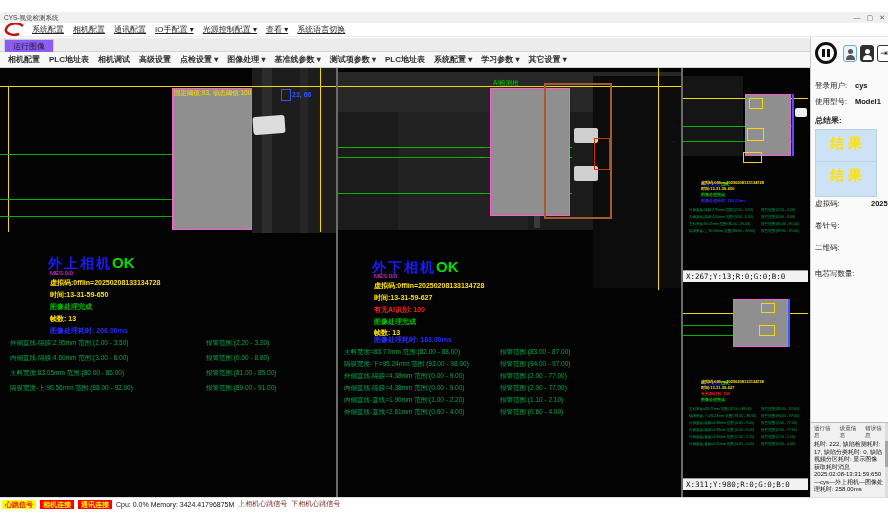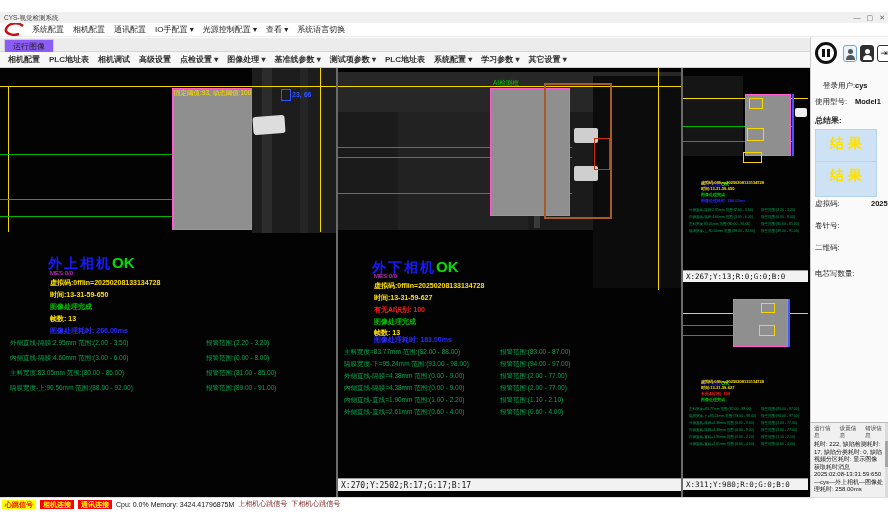--- a/index.html
+++ b/index.html
@@ -8,21 +8,21 @@
   .abs{position:absolute;}
   .nowrap{white-space:nowrap;}
 
   
   .titlebar{top:12px;left:0;width:888px;height:11px;background:#f0f0f0;font-size:6.5px;color:#444;
             line-height:11px;padding-left:4px;box-sizing:border-box;}
   .winctl{top:12px;right:3px;height:11px;font-size:7px;color:#666;display:flex;gap:6px;line-height:11px;}
   .menubar{top:23px;left:0;width:888px;height:14px;background:#fff;border-bottom:1px solid #ececec;
            display:flex;align-items:center;box-sizing:border-box;}
   .logo{margin:0 6px 0 4px;line-height:0;}
-  .menu-item{font-size:8px;color:#222;margin-right:9px;white-space:nowrap;}
+  .menu-item{font-size:8px;color:#222;margin-right:9px;white-space:nowrap;text-decoration:underline;}
   .tabrow{top:38px;left:0;width:810px;height:14px;background:#ececec;border-bottom:1px solid #d5d5d5;box-sizing:border-box;}
   .tab{position:absolute;left:4px;top:1px;background:#8b5cf6;border:1px solid #cfcfcf;border-bottom:none;
        font-size:8px;color:#222;padding:1px 8px;}
   .toolbar{top:52px;left:0;width:810px;height:16px;background:#f7f7f7;border-bottom:1px solid #d0d0d0;
            display:flex;align-items:center;padding-left:8px;box-sizing:border-box;}
   .tool-item{font-size:8px;font-weight:bold;color:#333;margin-right:9px;white-space:nowrap;}
 
   
   .main{top:68px;left:0;width:810px;height:429px;background:#000;}
   .view{position:absolute;background:#030303;overflow:hidden;}
@@ -195,21 +195,20 @@
   <div class="abs nowrap meas" style="left:162px;top:292px;">报警范围:(94.00 - 97.00)</div>
   <div class="abs nowrap meas" style="left:6px;top:304px;">外侧直线-隔膜=4.38mm 范围:(0.00 - 9.00)</div>
   <div class="abs nowrap meas" style="left:162px;top:304px;">报警范围:(2.00 - 77.00)</div>
   <div class="abs nowrap meas" style="left:6px;top:316px;">内侧直线-隔膜=4.38mm 范围:(0.00 - 9.00)</div>
   <div class="abs nowrap meas" style="left:162px;top:316px;">报警范围:(2.00 - 77.00)</div>
   <div class="abs nowrap meas" style="left:6px;top:328px;">内侧直线-直线=1.90mm 范围:(1.00 - 2.20)</div>
   <div class="abs nowrap meas" style="left:162px;top:328px;">报警范围:(1.10 - 2.10)</div>
   <div class="abs nowrap meas" style="left:6px;top:340px;">外侧直线-直线=2.61mm 范围:(0.60 - 4.00)</div>
   <div class="abs nowrap meas" style="left:162px;top:340px;">报警范围:(0.60 - 4.00)</div>
 
-  <div class="coordbar nowrap" style="top:410px;">X:270;Y:2502;R:17;G:17;B:17</div>
 </div>
 
 <div class="abs" style="left:681px;top:68px;width:2px;height:429px;background:#6b6b6b;"></div>
 
 <div class="abs view" style="left:683px;top:68px;width:125px;height:215px;">
   <div class="abs" style="left:0;top:8px;width:60px;height:80px;background:#151515;"></div>
   <div class="abs yl" style="left:0;top:30px;width:125px;height:1px;"></div>
   <div class="abs gl" style="left:0;top:58px;width:110px;"></div>
   <div class="abs gl" style="left:0;top:73px;width:110px;"></div>
   <div class="abs graybox" style="left:62px;top:26px;width:46px;height:62px;"></div>
@@ -278,21 +277,21 @@
   <div class="iconbtn person" style="left:32px;border:1px solid #6fa8dc;background:#eaf4fd;">
     <div class="head" style="background:#555;"></div>
       <div class="body" style="background:#555;"></div>
   </div>
   <div class="iconbtn person" style="left:49px;background:#2f2f2f;border:1px solid #2f2f2f;">
     <div class="head" style="background:#fff;"></div>
       <div class="body" style="background:#fff;"></div>
   </div>
   <div class="iconbtn" style="left:66px;border:1px solid #333;background:#fff;text-align:center;font-size:9px;line-height:15px;color:#111;">⇥</div>
 
-  <div class="abs rp-label nowrap" style="left:12px;top:44px;">登录用户:</div>
+  <div class="abs rp-label nowrap" style="left:4px;top:44px;">登录用户:</div>
   <div class="abs rp-value nowrap" style="left:44px;top:44px;">cys</div>
   <div class="abs rp-label nowrap" style="left:4px;top:60px;">使用型号:</div>
   <div class="abs rp-value nowrap" style="left:44px;top:60px;">Model1</div>
   <div class="abs rp-label nowrap" style="left:4px;top:78px;font-weight:bold;font-size:8px;">总结果:</div>
   <div class="resultbox" style="top:92px;">结 果</div>
   <div class="resultbox" style="top:124px;">结 果</div>
   <div class="abs rp-label nowrap" style="left:4px;top:162px;">虚拟码:</div>
   <div class="abs rp-value nowrap" style="left:32px;top:162px;margin-left:28px;">20250208</div>
   <div class="abs rp-label nowrap" style="left:4px;top:184px;">卷针号:</div>
   <div class="abs rp-label nowrap" style="left:4px;top:206px;">二维码:</div>

